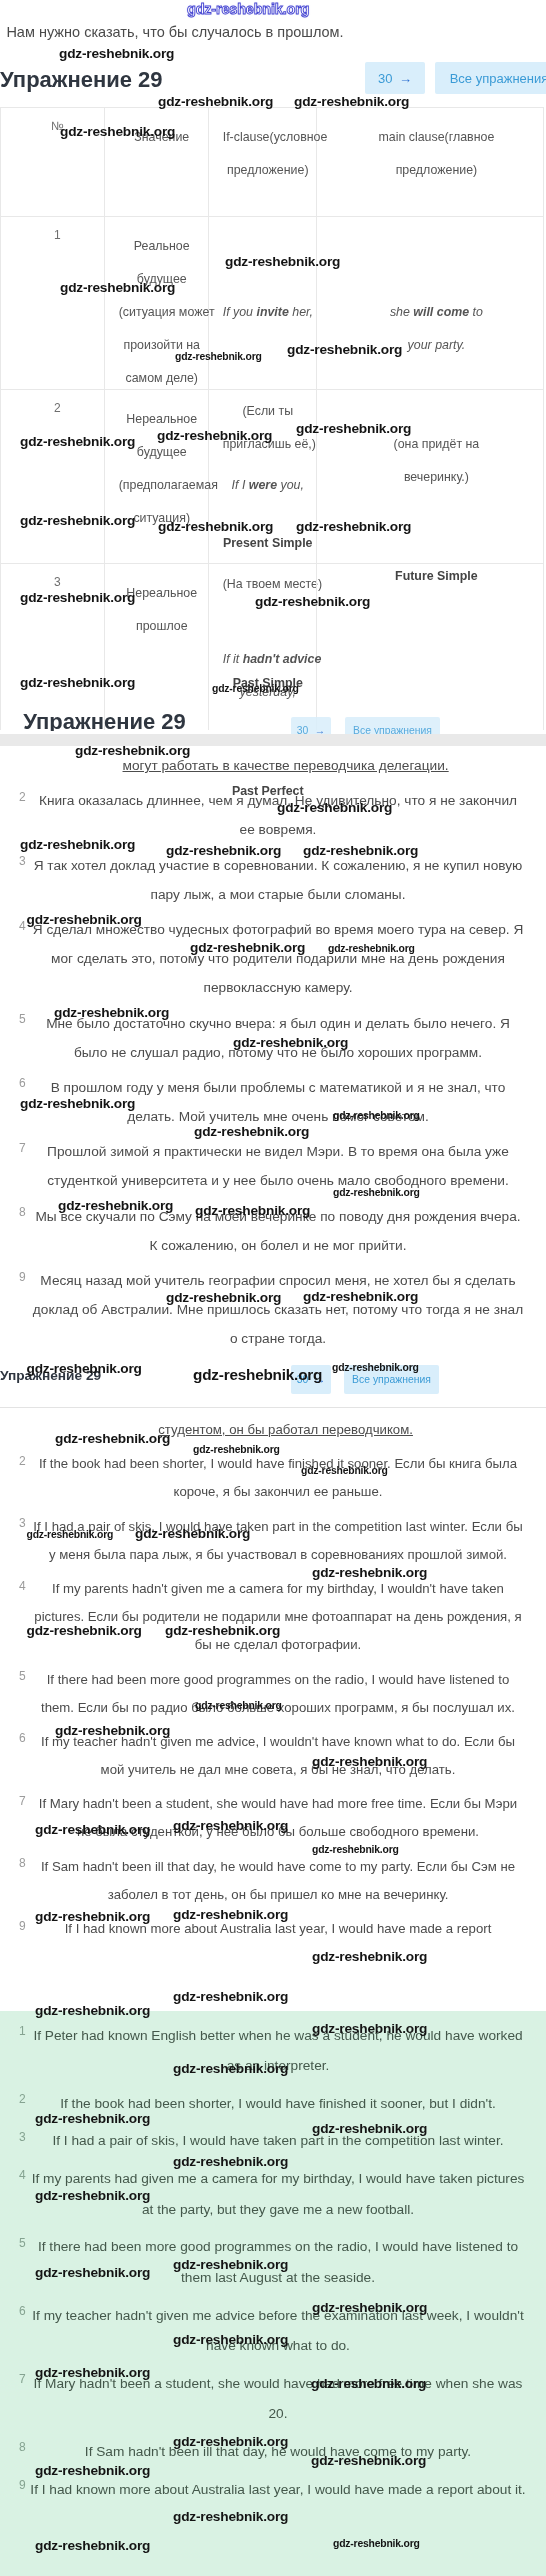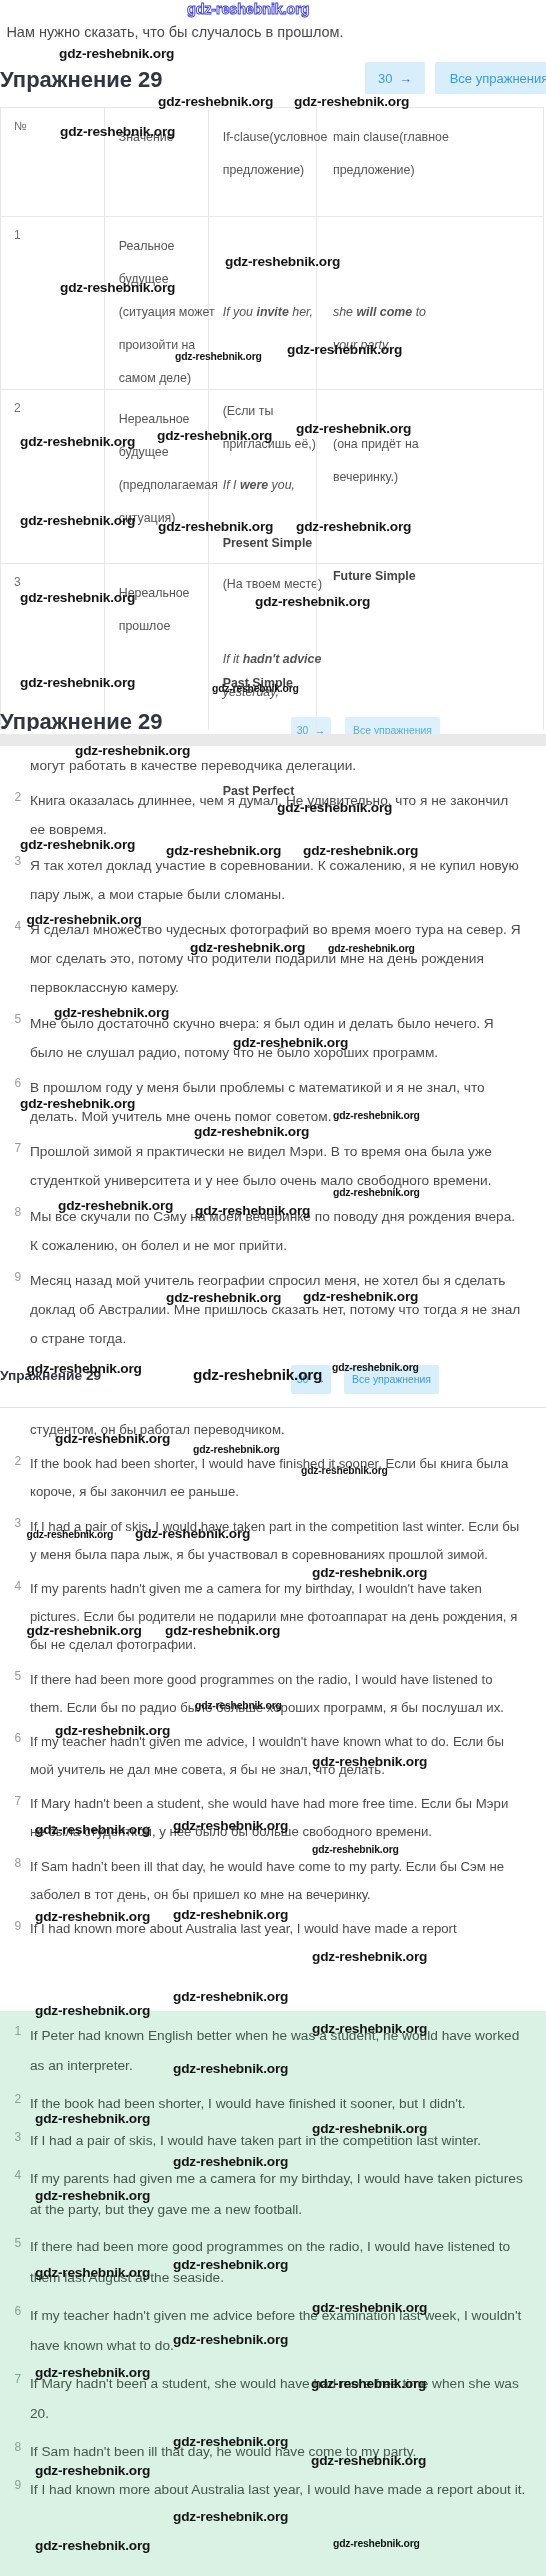--- a/index.html
+++ b/index.html
@@ -1,17 +1,17 @@
 <!DOCTYPE html>
 <html style="font-size:13px"><head>
 <meta charset="utf-8">
 <style>
   html,body{margin:0;padding:0;background:#fff;}
   #page{position:relative;width:546px;height:2576px;background:#ffffff;overflow:hidden;
-        font-family:"Liberation Sans",sans-serif;color:#4c4c4c;}
+        font-family:"Liberation Sans",sans-serif;color:#4c4c4c;text-align:center;}
   
   .wm{position:absolute;font-weight:600;font-size:13.7px;color:#141414;letter-spacing:-0.2px;
       white-space:nowrap;line-height:1;z-index:5;pointer-events:none;}
   .wm.sm{font-size:10.4px;}
   .wm.lg{font-size:15.3px;}
   .wm.top{font-size:14.5px;font-weight:700;color:#fff;-webkit-text-stroke:0.9px #4646d2;
           text-shadow:0 0 1.6px rgba(80,80,215,.55);}
   
   .intro{position:absolute;top:24px;left:6.4px;margin:0;font-size:14.5px;color:#4a4a4a;z-index:2;}
   
@@ -50,21 +50,21 @@
   .en b{font-weight:700;}
   .tense{font-weight:700;color:#444;}
   
   .clip-head{position:absolute;top:707px;left:0;width:209px;height:24px;overflow:hidden;z-index:3;}
   .clip-head h2{margin:0;font-size:22px;font-weight:700;color:#2f3640;line-height:29px;}
   
   .band{position:absolute;top:734px;left:0;width:546px;height:12px;background:#e9e9e9;z-index:4;}
   .divider{position:absolute;top:1407px;left:0;width:546px;height:0.8px;background:#e3e3e3;z-index:2;}
   
   .list{position:absolute;left:0;width:546px;z-index:1;}
-  .list .cont{margin:0 0 6.4px 30px;padding-right:4.8px;}
+  .list .cont{margin:0 0 6.4px 30px;padding-right:4.8px;text-decoration:underline;}
   .li{display:flex;margin-bottom:6.4px;}
   .li .num{flex:0 0 30px;box-sizing:border-box;padding-left:14.5px;padding-top:2.4px;
            color:#9b9b9b;font-size:12px;line-height:1.4;}
   .li .txt{flex:1;margin:0;padding-right:20px;}
   .list1{top:751px;font-size:13.7px;line-height:29px;color:#4c4c4c;}
   .list2{top:1416px;font-size:13.2px;line-height:28px;color:#4c4c4c;}
   
   .answers{position:absolute;top:2011px;left:0;width:546px;height:565px;background:#d9f2e3;
            box-sizing:border-box;padding-top:9.6px;z-index:1;
            font-size:13.7px;line-height:30.5px;color:#44584b;}

